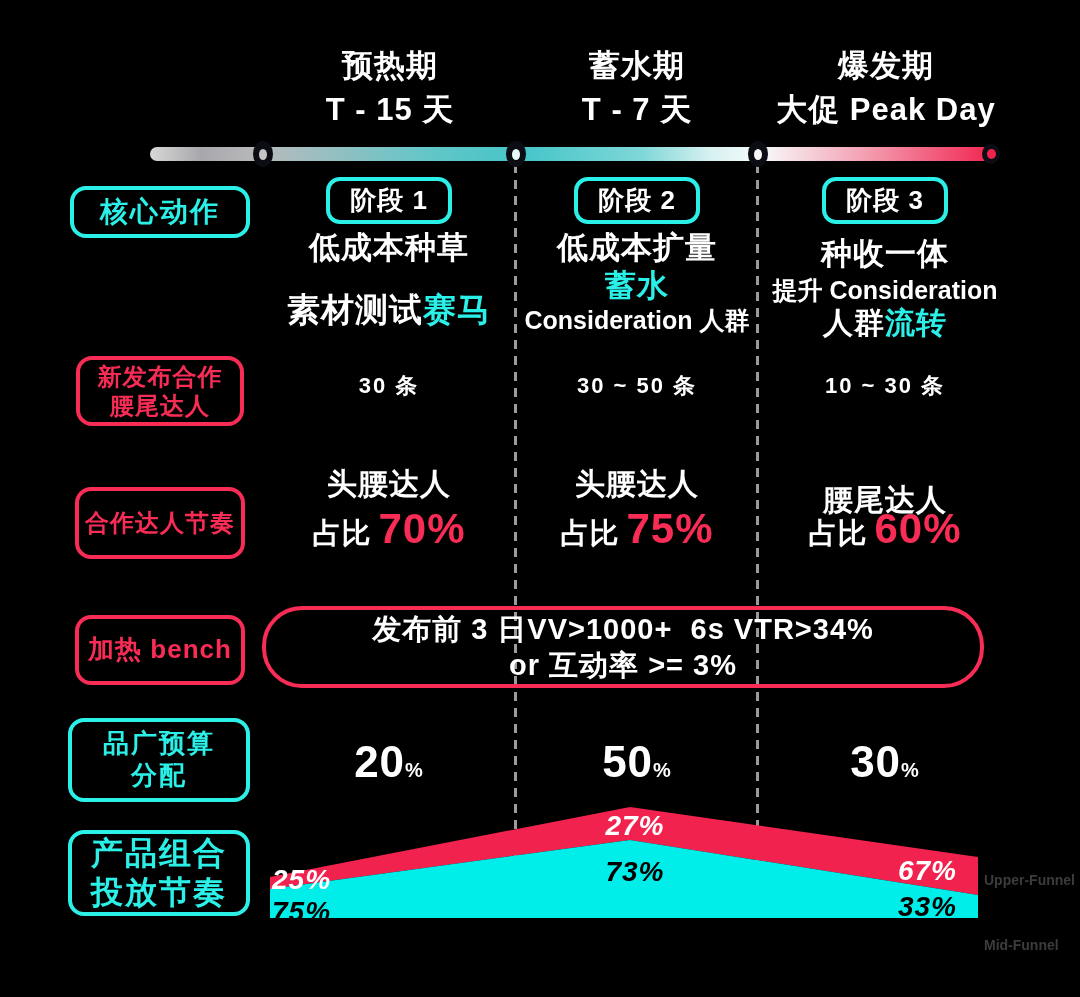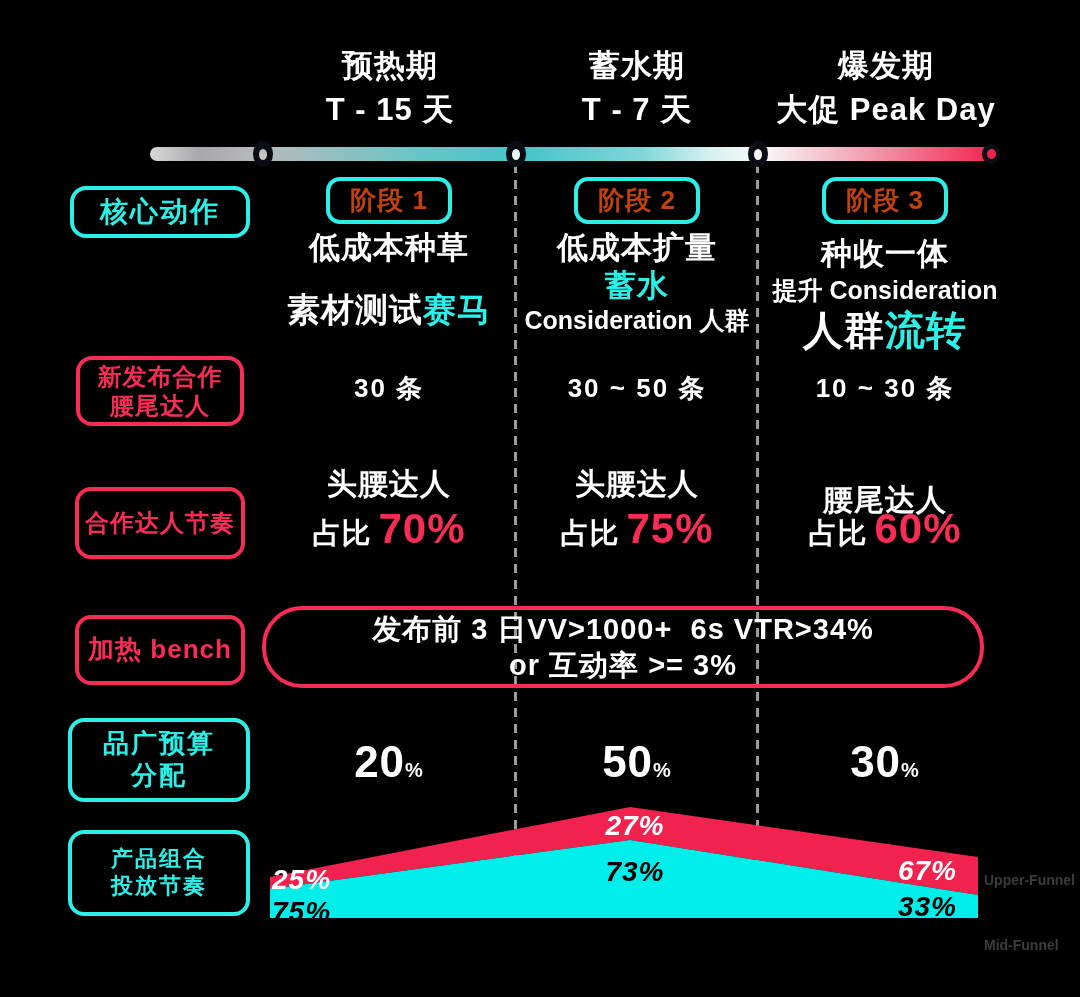--- a/index.html
+++ b/index.html
@@ -32,26 +32,26 @@
   .lbl{position:absolute;border:4px solid;border-radius:16px;display:flex;flex-direction:column;
     align-items:center;justify-content:center;text-align:center;line-height:1.22;z-index:2;}
   .lbl.cyan{border-color:var(--cyan);color:var(--cyan);}
   .lbl.red{border-color:var(--red);color:var(--red);}
   
   .col{position:absolute;top:0;height:997px;z-index:2;}
   .colA{left:266px;width:246px;} .colB{left:518px;width:238px;} .colC{left:760px;width:250px;}
   .col > div{position:absolute;left:0;right:0;text-align:center;white-space:nowrap;}
   .badge-row{top:177px;}
   .badge{display:inline-block;border:4px solid var(--cyan);border-radius:14px;
-    padding:2px 20px;font-size:26px;color:#c2410c;letter-spacing:1px;}
+    padding:2px 20px;font-size:26px;color:#ffffff;letter-spacing:1px;}
   .headline{font-size:31px;letter-spacing:1px;}
   .big-sub{font-size:33px;letter-spacing:1px;}
   .cyan-txt{color:var(--cyan);}
   .small-sub{font-size:25px;}
-  .value-row{font-size:26px;letter-spacing:2px;}
+  .value-row{font-size:22px;letter-spacing:2px;}
   .tier-row{font-size:30px;letter-spacing:1px;}
   .pct-row{font-size:29px;}
   .pct-big{font-size:42px;color:var(--red);letter-spacing:1px;}
   .budget-row{font-size:44px;letter-spacing:1px;}
   .budget-sym{font-size:20px;}
   
   .bench-box{position:absolute;left:262px;top:606px;width:714px;height:74px;border:4px solid var(--red);
     border-radius:40px;display:flex;flex-direction:column;align-items:center;justify-content:center;
     line-height:1.25;z-index:2;}
   .bench-box div{font-size:29px;letter-spacing:1px;color:#fff;white-space:nowrap;}
@@ -105,21 +105,21 @@
   <div class="lbl red" style="left:75px;top:487px;width:162px;height:64px;font-size:24px;letter-spacing:1px;">
     <div>合作达人节奏</div>
   </div>
   <div class="lbl red" style="left:75px;top:615px;width:162px;height:62px;font-size:26px;letter-spacing:1px;">
     <div>加热 bench</div>
   </div>
   <div class="lbl cyan" style="left:68px;top:718px;width:174px;height:76px;font-size:26px;letter-spacing:2px;">
     <div>品广预算</div>
     <div>分配</div>
   </div>
-  <div class="lbl cyan" style="left:68px;top:830px;width:174px;height:78px;font-size:22px;letter-spacing:2px;">
+  <div class="lbl cyan" style="left:68px;top:830px;width:174px;height:78px;font-size:32px;letter-spacing:2px;">
     <div>产品组合</div>
     <div>投放节奏</div>
   </div>
 
   <div class="col colA">
     <div class="badge-row"><span class="badge">阶段 1</span></div>
     <div class="headline" style="top:227px;">低成本种草</div>
     <div class="big-sub" style="top:288px;">
       <span>素材测试</span><span class="cyan-txt">赛马</span>
     </div>
@@ -145,21 +145,21 @@
     </div>
     <div class="budget-row" style="top:737px;">
       <span>50</span><span class="budget-sym">%</span>
     </div>
   </div>
 
   <div class="col colC">
     <div class="badge-row"><span class="badge">阶段 3</span></div>
     <div class="headline" style="top:233px;">种收一体</div>
     <div class="small-sub" style="top:274px;">提升 Consideration</div>
-    <div class="headline" style="top:303px;font-size:40px;">
+    <div class="headline" style="top:303px;font-size:30px;">
       <span>人群</span><span class="cyan-txt">流转</span>
     </div>
     <div class="value-row" style="top:371px;">10 ~ 30 条</div>
     <div class="tier-row" style="top:480px;">腰尾达人</div>
     <div class="pct-row" style="top:505px;">
       <span>占比</span> <span class="pct-big">60%</span>
     </div>
     <div class="budget-row" style="top:737px;">
       <span>30</span><span class="budget-sym">%</span>
     </div>

